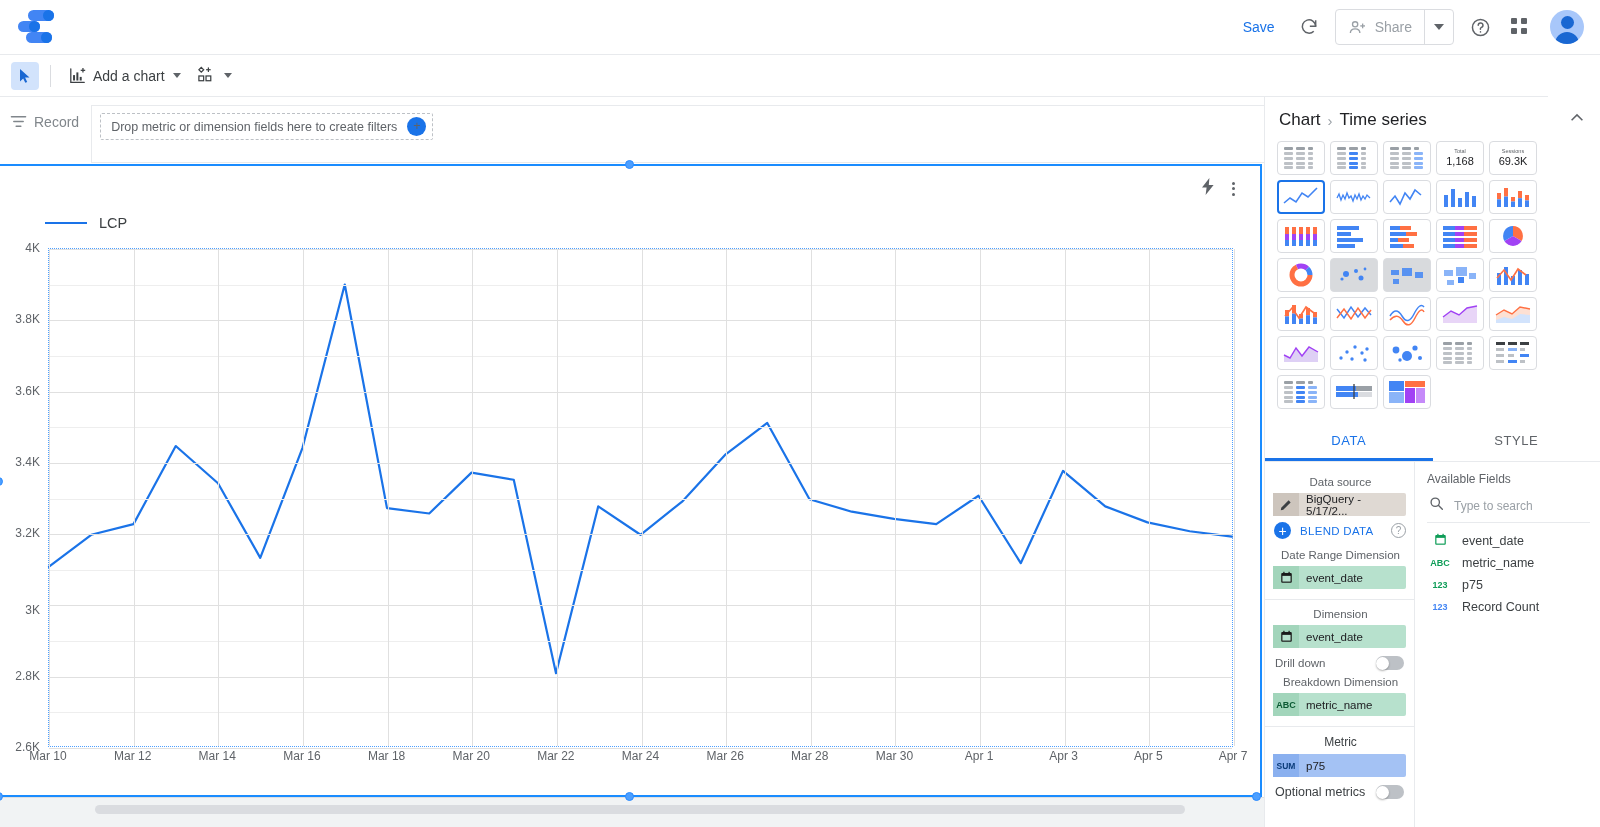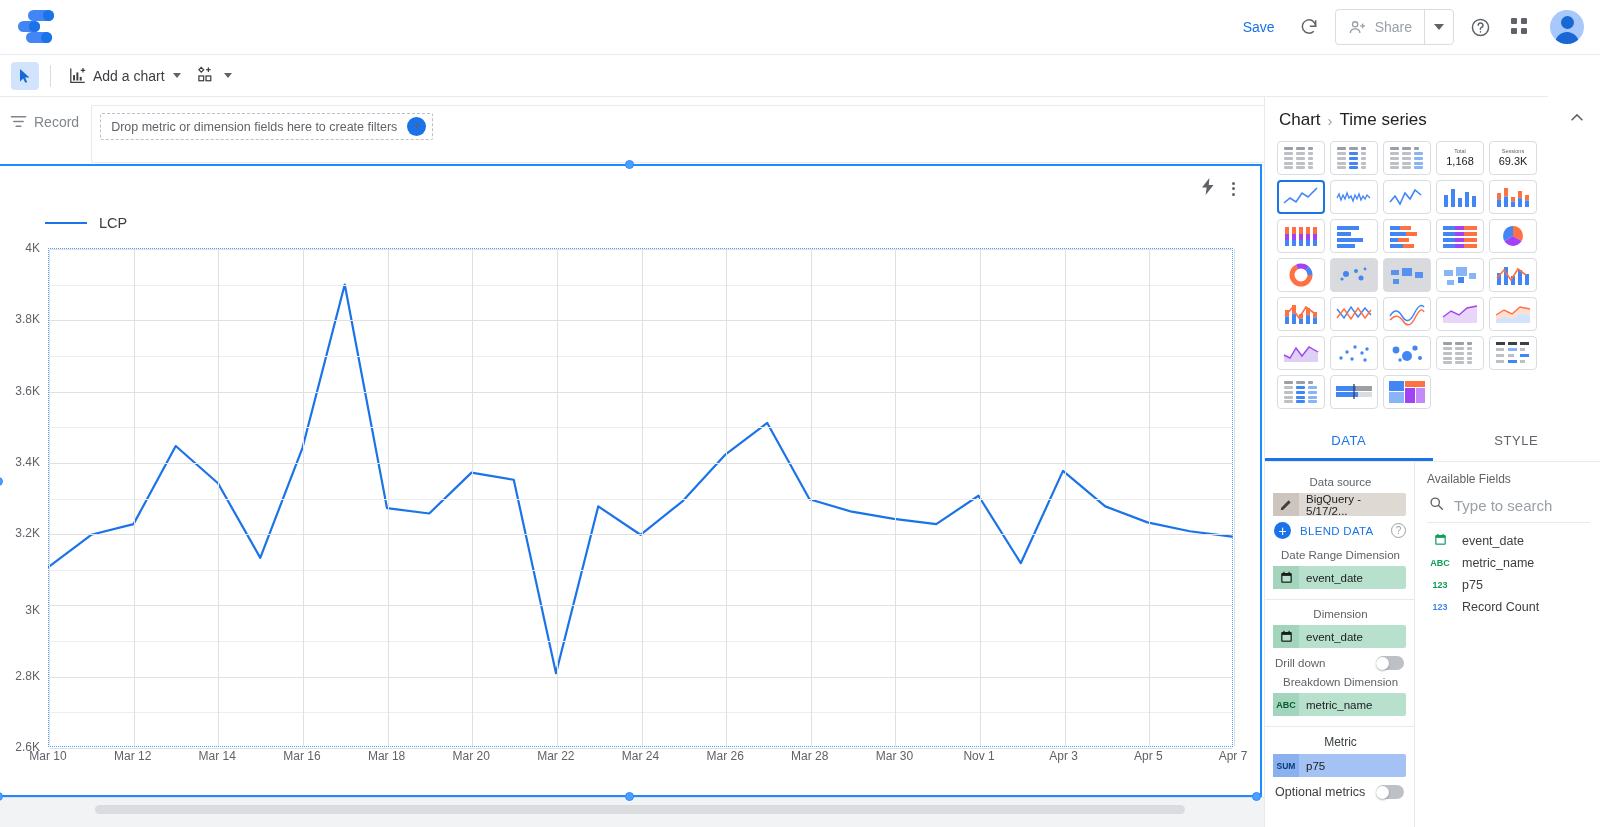--- a/index.html
+++ b/index.html
@@ -214,21 +214,21 @@
   .toggle::after {
     content:''; position:absolute; width: 13px; height: 13px; border-radius: 50%;
     background: #fff; left: 0px; top: 0.5px; box-shadow: 0 1px 2px rgba(0,0,0,.3);
   }
   .fields-title { font-size: 12px; color: #5f6368; margin-bottom: 6px; }
   .search-row {
     display: flex; align-items: center; gap: 10px; border-bottom: 1px solid #e8eaed;
     padding: 4px 0 7px 2px; margin-bottom: 6px;
   }
   .search-row input {
-    border: none; outline: none; font-size: 15px; color: #8b5cf6; width: 130px;
+    border: none; outline: none; font-size: 12px; color: #8b5cf6; width: 130px;
     font-family: inherit; background: transparent;
   }
   .search-row input::placeholder { color: #9aa0a6; }
   .field-item {
     display: flex; align-items: center; gap: 11px; padding: 4px 2px; cursor: pointer; font-size: 12.5px; color: #3c4043;
   }
   .f-ic { width: 22px; min-width:22px; text-align: center; font-size: 9px; font-weight: 700; }
   .f-ic.grn { color: #0f9d58; }
   .f-ic.blu { color: #4285f4; }
   .help-q {
@@ -419,21 +419,21 @@
           <div class="xaxis-label" style="left: 132.643px;">Mar 12</div>
           <div class="xaxis-label" style="left: 217.286px;">Mar 14</div>
           <div class="xaxis-label" style="left: 301.929px;">Mar 16</div>
           <div class="xaxis-label" style="left: 386.571px;">Mar 18</div>
           <div class="xaxis-label" style="left: 471.214px;">Mar 20</div>
           <div class="xaxis-label" style="left: 555.857px;">Mar 22</div>
           <div class="xaxis-label" style="left: 640.5px;">Mar 24</div>
           <div class="xaxis-label" style="left: 725.143px;">Mar 26</div>
           <div class="xaxis-label" style="left: 809.786px;">Mar 28</div>
           <div class="xaxis-label" style="left: 894.429px;">Mar 30</div>
-          <div class="xaxis-label" style="left: 979.071px;">Nov 1</div>
+          <div class="xaxis-label" style="left: 979.071px;">Apr 1</div>
           <div class="xaxis-label" style="left: 1063.71px;">Apr 3</div>
           <div class="xaxis-label" style="left: 1148.36px;">Apr 5</div>
           <div class="xaxis-label" style="left: 1233px;">Apr 7</div>
         </div>
     </div>
 
     <div class="handle" style="left:625px; top:-6px;"></div>
     <div class="handle" style="left:-6px; top:311px;"></div>
     <div class="handle" style="left:625px; top:626px;"></div>
     <div class="handle" style="left:1252px; top:626px;"></div>

